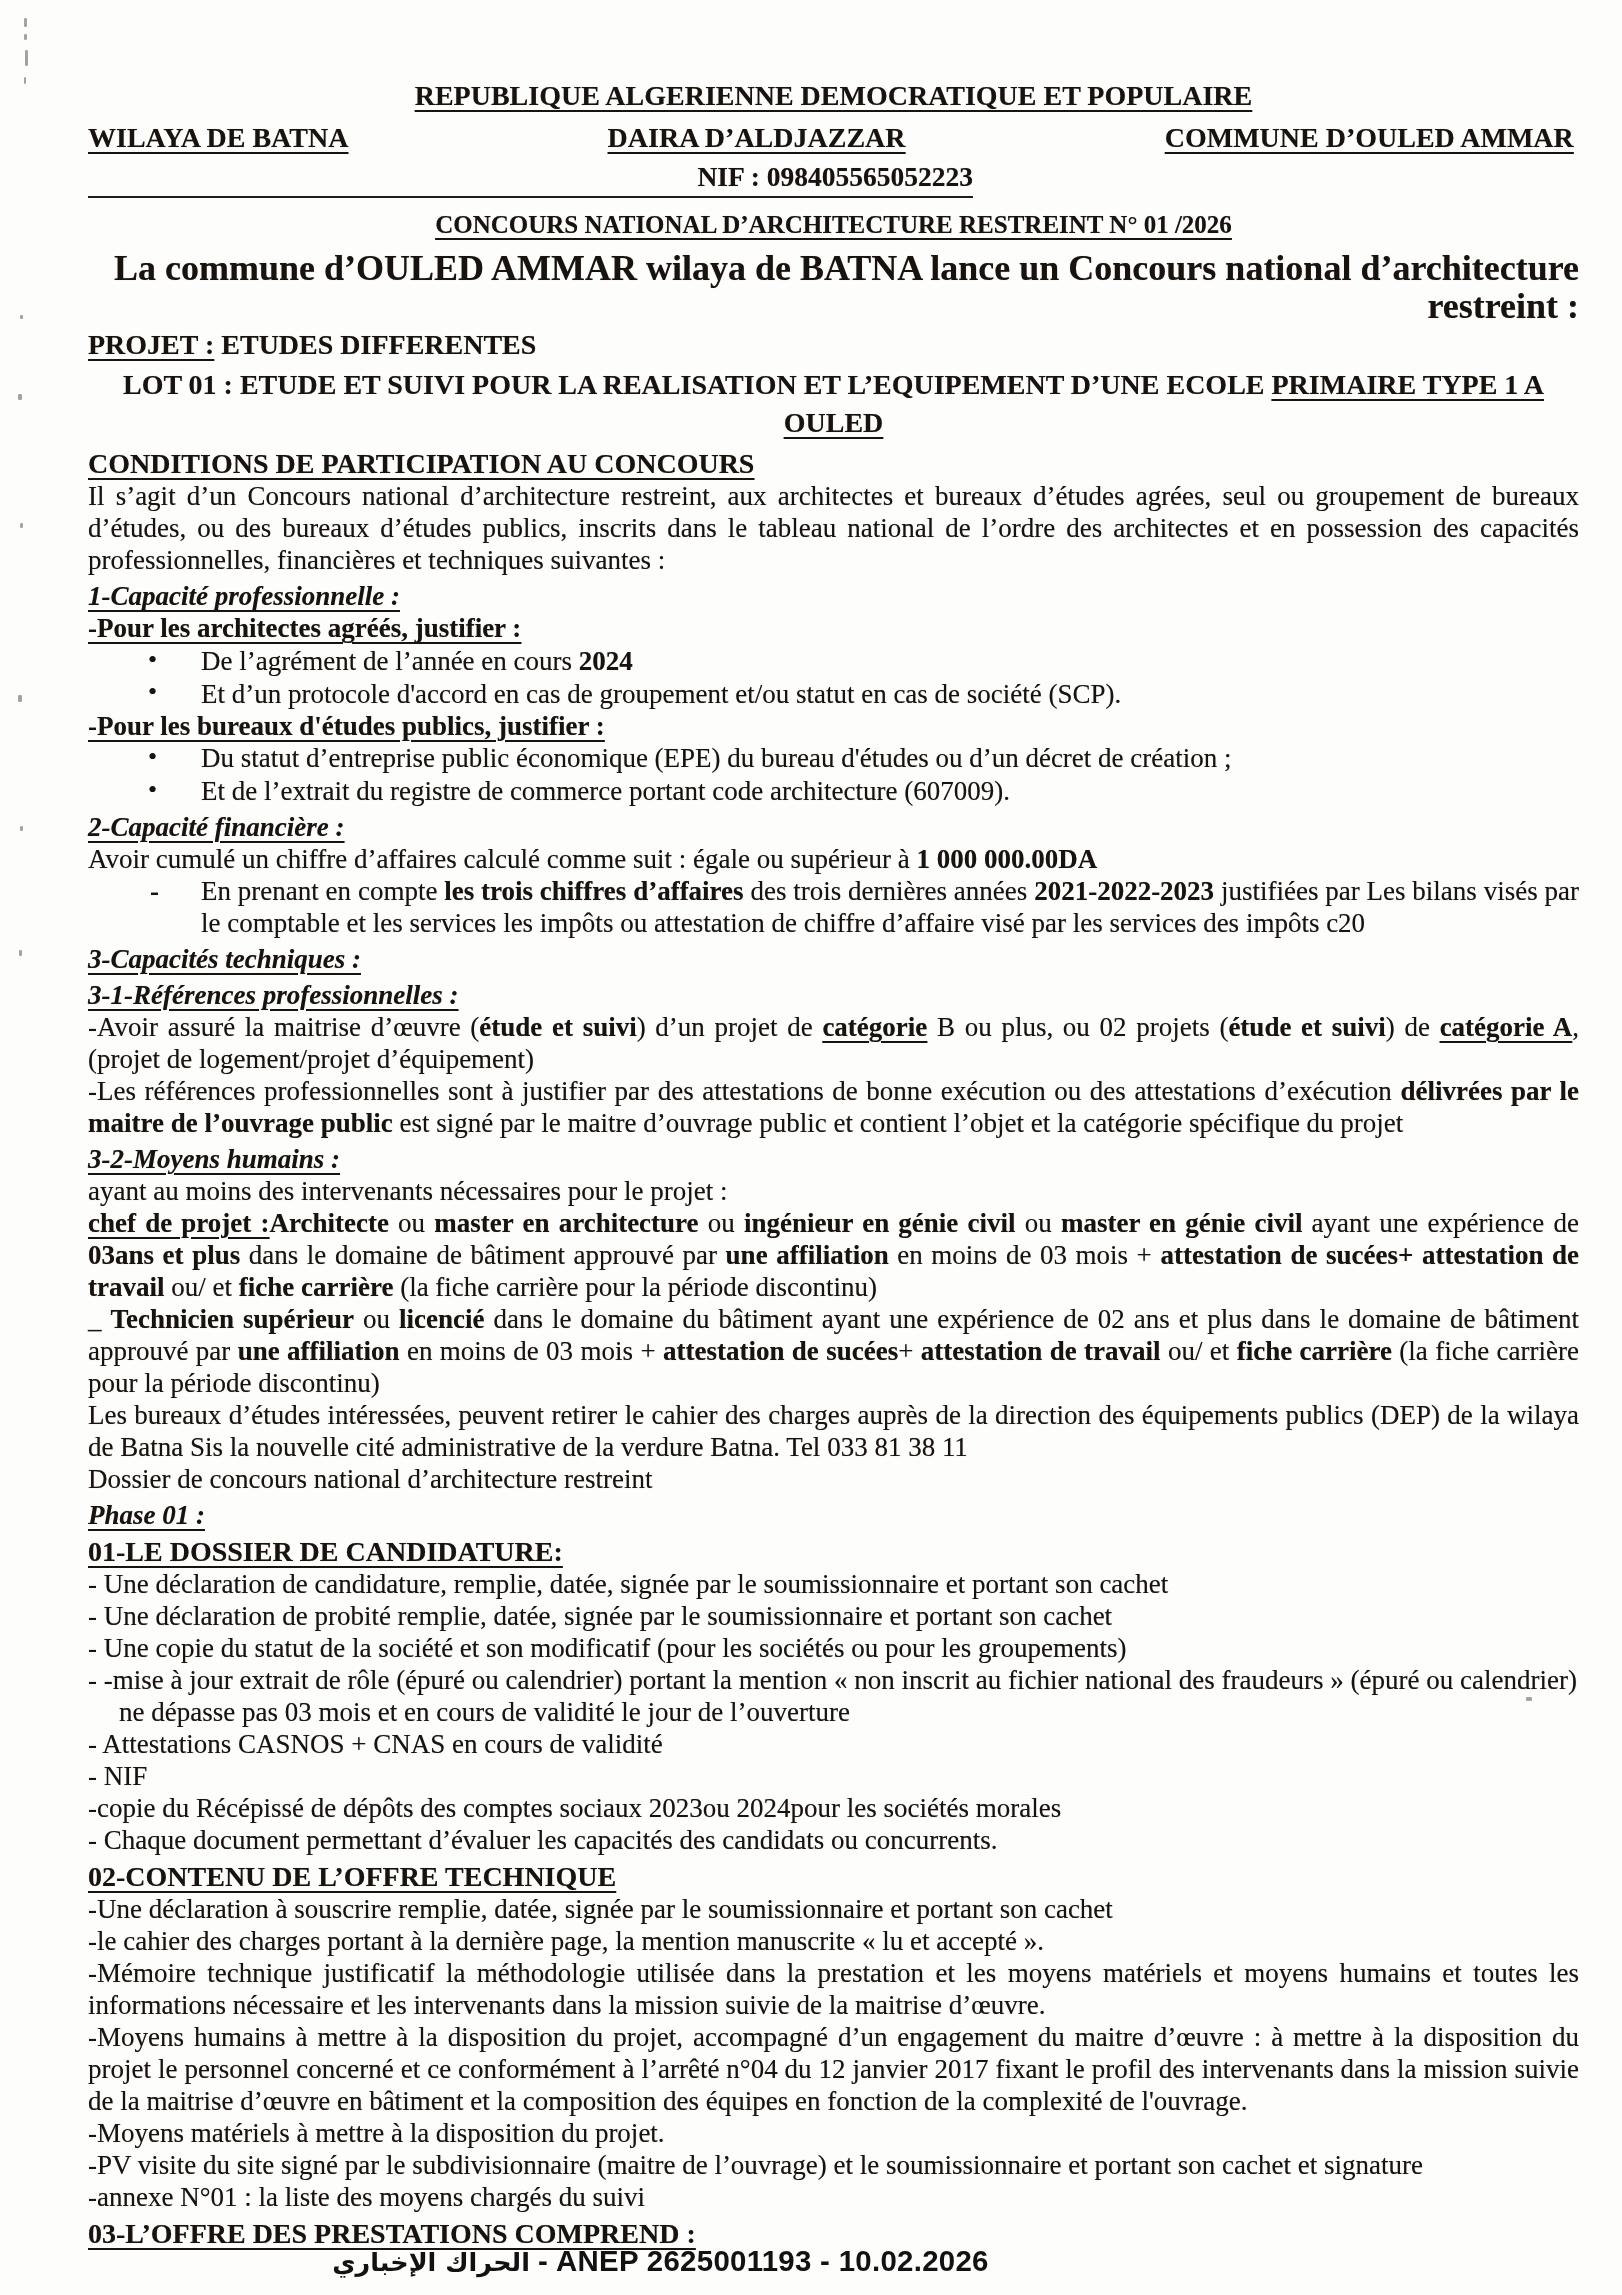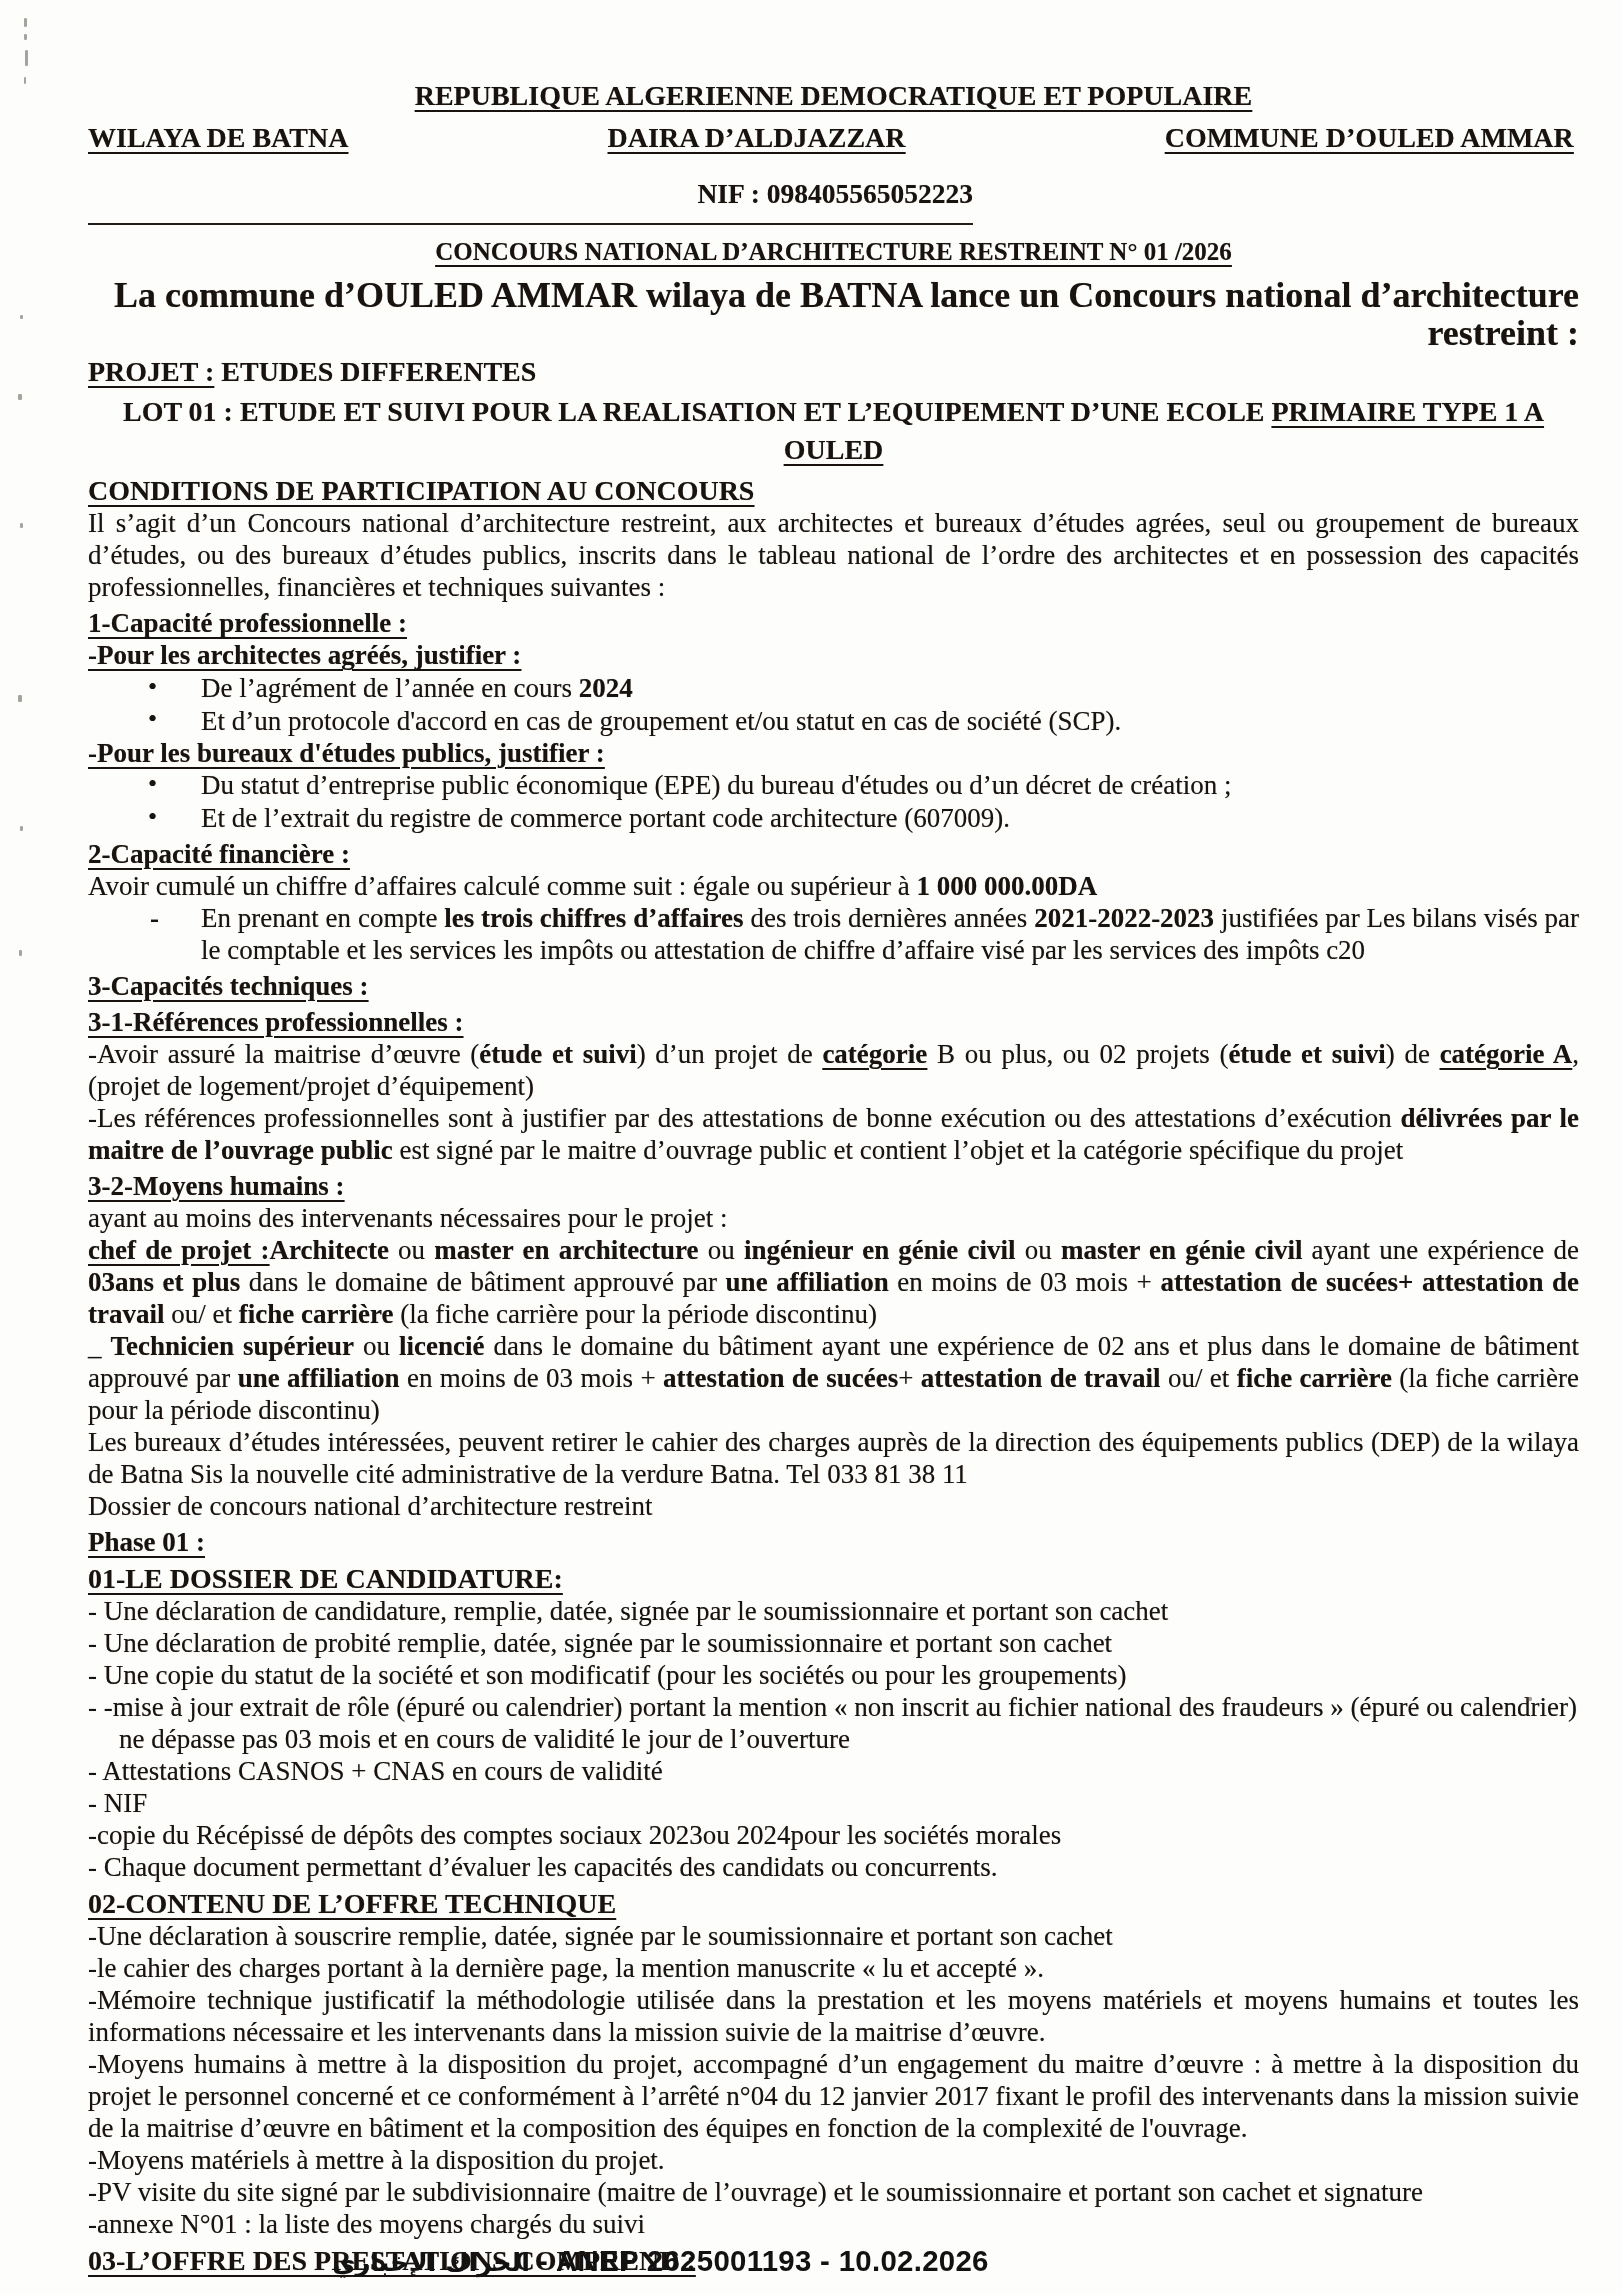--- a/index.html
+++ b/index.html
@@ -6,29 +6,29 @@
   body{
     width:1623px;height:2295px;position:relative;overflow:hidden;
     background:#fdfdfc;color:#18130e;
     font-family:"Liberation Serif",serif;
   }
   .doc{
     position:absolute;left:88px;top:77px;width:1491px;
     text-shadow:0 0 0.7px rgba(30,22,14,.45);
   }
   .b{font-weight:bold}
-  .i{}
+  .i{font-style:italic}
   .u{text-decoration:underline;text-decoration-thickness:2.3px;text-underline-offset:4.6px}
 
   
   .hdr-republic{text-align:center;font-size:28px;line-height:37px}
   .hdr-org{display:flex;justify-content:space-between;align-items:center;
     font-size:28px;line-height:41px;margin-top:2.6px;padding:0 5.2px 0 0}
   .hdr-nif{width:885px;text-align:right;font-size:27.5px;line-height:37px;
-    border-bottom:2.6px solid #241d15;padding-bottom:11px;margin-top:17px}
+    border-bottom:2.6px solid #241d15;padding-bottom:1px;margin-top:0}
   .hdr-concours{text-align:center;font-size:25px;line-height:42px;margin-top:6.5px}
   .hdr-announce{text-align:right;font-size:36px;line-height:38px;margin-top:3px}
   .hdr-projet{font-size:28px;line-height:37px;margin-top:1.3px}
   .hdr-lot{text-align:center;font-size:28px;line-height:38px;margin-top:2.6px}
 
   
   #doc-blocks{margin-top:6.5px}
   .blk{font-size:27px;line-height:32px}
   .justify{text-align:justify}
   .h-main{margin-top:5.2px;font-size:28px}

